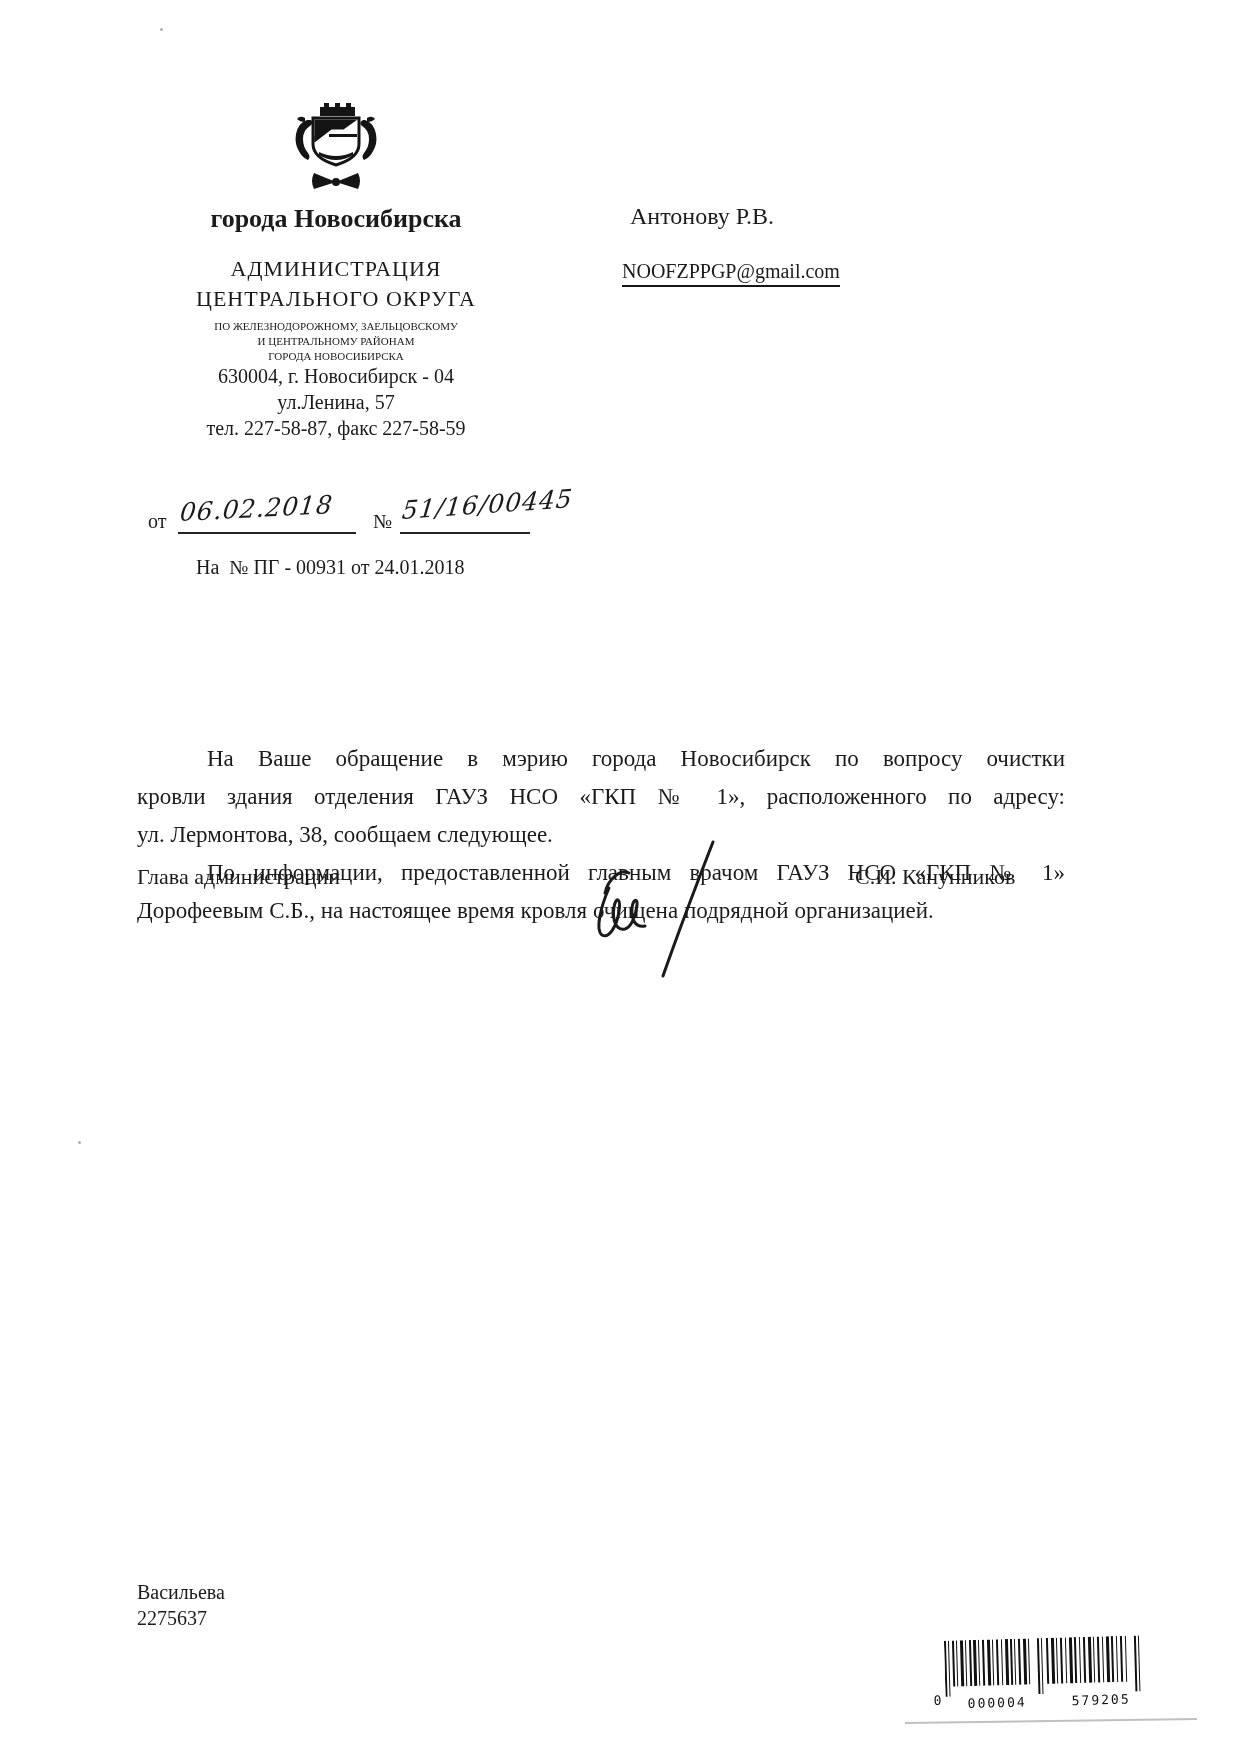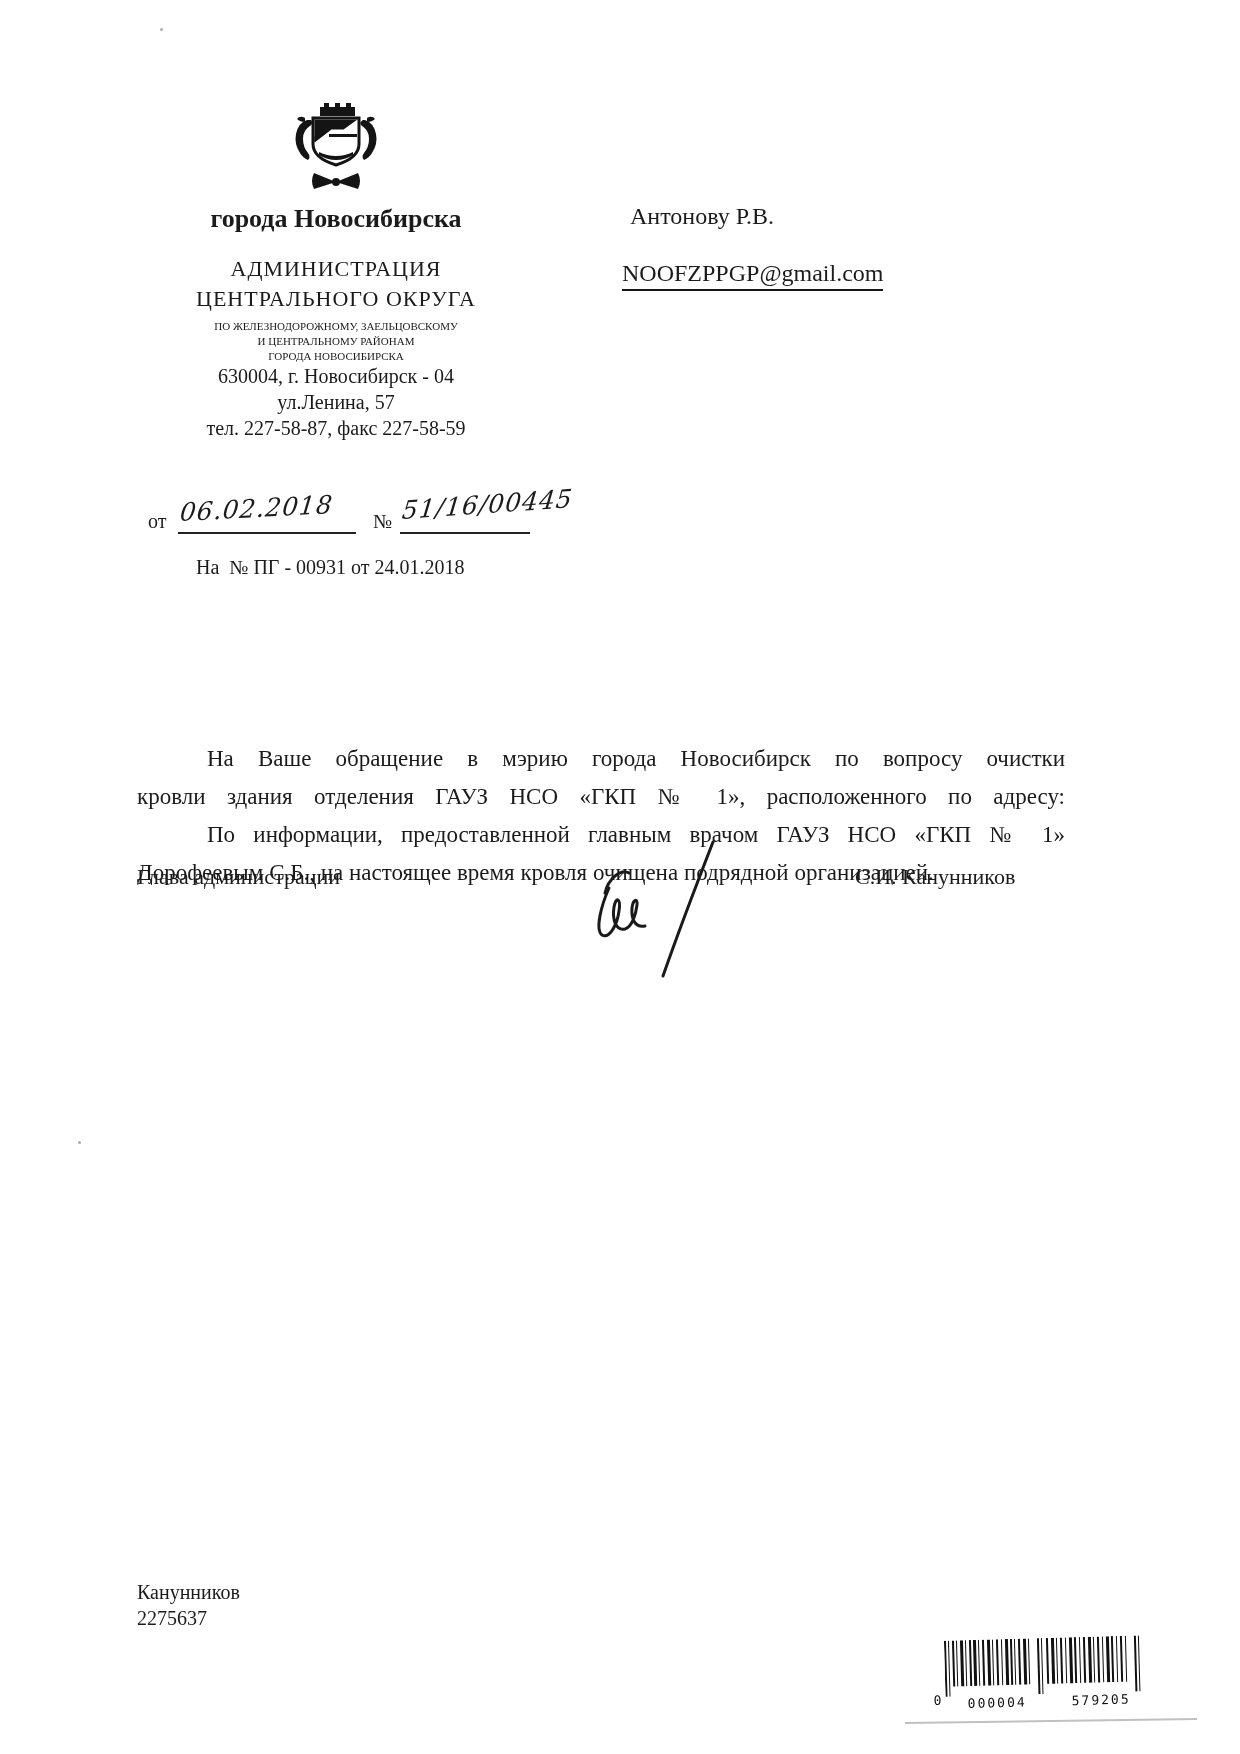--- a/index.html
+++ b/index.html
@@ -35,21 +35,21 @@
   .ref-handwrite-num{
     position:absolute;left:254px;top:-8px;font-size:25px;font-style:italic;
     font-family:"DejaVu Serif", serif;transform:rotate(-4deg) skewX(-10deg);
     letter-spacing:1px;white-space:nowrap;
   }
   .reply-line{left:196px;top:556px;font-size:20px;white-space:pre;}
 
   
   .recipient-name{left:622px;top:203px;font-size:24px;margin-left:8px;}
   .recipient-email{
-    left:622px;top:260px;font-size:24px;border-bottom:2px solid #151515;padding-bottom:2px;
+    left:622px;top:260px;font-size:20px;border-bottom:2px solid #151515;padding-bottom:2px;
   }
 
   
   .body-block{left:137px;top:740px;width:928px;font-size:23px;line-height:38px;}
   .bline{display:block;}
   .indent{text-indent:70px;}
   .jst{text-align:justify;text-align-last:justify;}
 
   
   .sig-position{left:137px;top:864px;font-size:22px;}
@@ -124,33 +124,34 @@
   <span class="ref-line2"></span>
 </div>
 <div class="abs reply-line">На  № ПГ - 00931 от 24.01.2018</div>
 
 <div class="abs recipient-name">Антонову Р.В.</div>
 <div class="abs recipient-email">NOOFZPPGP@gmail.com</div>
 
 <div class="abs body-block">
   <span class="bline indent jst">На Ваше обращение в мэрию города Новосибирск по вопросу очистки</span>
   <span class="bline jst">кровли здания отделения ГАУЗ НСО «ГКП № 1», расположенного по адресу:</span>
+  <span class="bline">ул. Лермонтова, 38, сообщаем следующее.</span>
   <span class="bline indent jst">По информации, предоставленной главным  врачом  ГАУЗ НСО «ГКП № 1»</span>
   <span class="bline">Дорофеевым С.Б., на настоящее время кровля очищена подрядной организацией.</span>
 </div>
 
 <div class="abs sig-position">Глава администрации</div>
 <svg class="abs sig-script" viewBox="0 0 160 145" xmlns="http://www.w3.org/2000/svg" fill="none" stroke="#1a1a1a" stroke-width="3" stroke-linecap="round">
   <path d="M138 4 C124 40 102 98 88 138"></path>
   <path d="M34 50 C26 68 20 92 27 97 C34 101 42 88 44 73 C46 60 41 58 39 69 C37 82 41 93 50 91 C57 89 61 76 62 67 C63 60 58 61 57 70 C56 81 60 90 70 88"></path>
   <path d="M30 55 C33 41 46 30 54 35"></path>
 </svg>
 <div class="abs sig-name">С.И. Канунников</div>
 
-<div class="abs exec-name">Канунников</div>
+<div class="abs exec-name">Васильева</div>
 <div class="abs exec-phone">2275637</div>
 
 <div class="abs barcode-wrap">
   <svg class="barcode-svg" width="200" height="58" viewBox="0 0 200 58" xmlns="http://www.w3.org/2000/svg" fill="#111">
     <rect x="0" y="0" width="2" height="56"></rect>
       <rect x="4" y="0" width="1" height="56"></rect>
     <rect x="8" y="0" width="2" height="46"></rect>
       <rect x="12" y="0" width="1" height="46"></rect>
     <rect x="16" y="0" width="3" height="46"></rect>
       <rect x="21" y="0" width="1" height="46"></rect>

